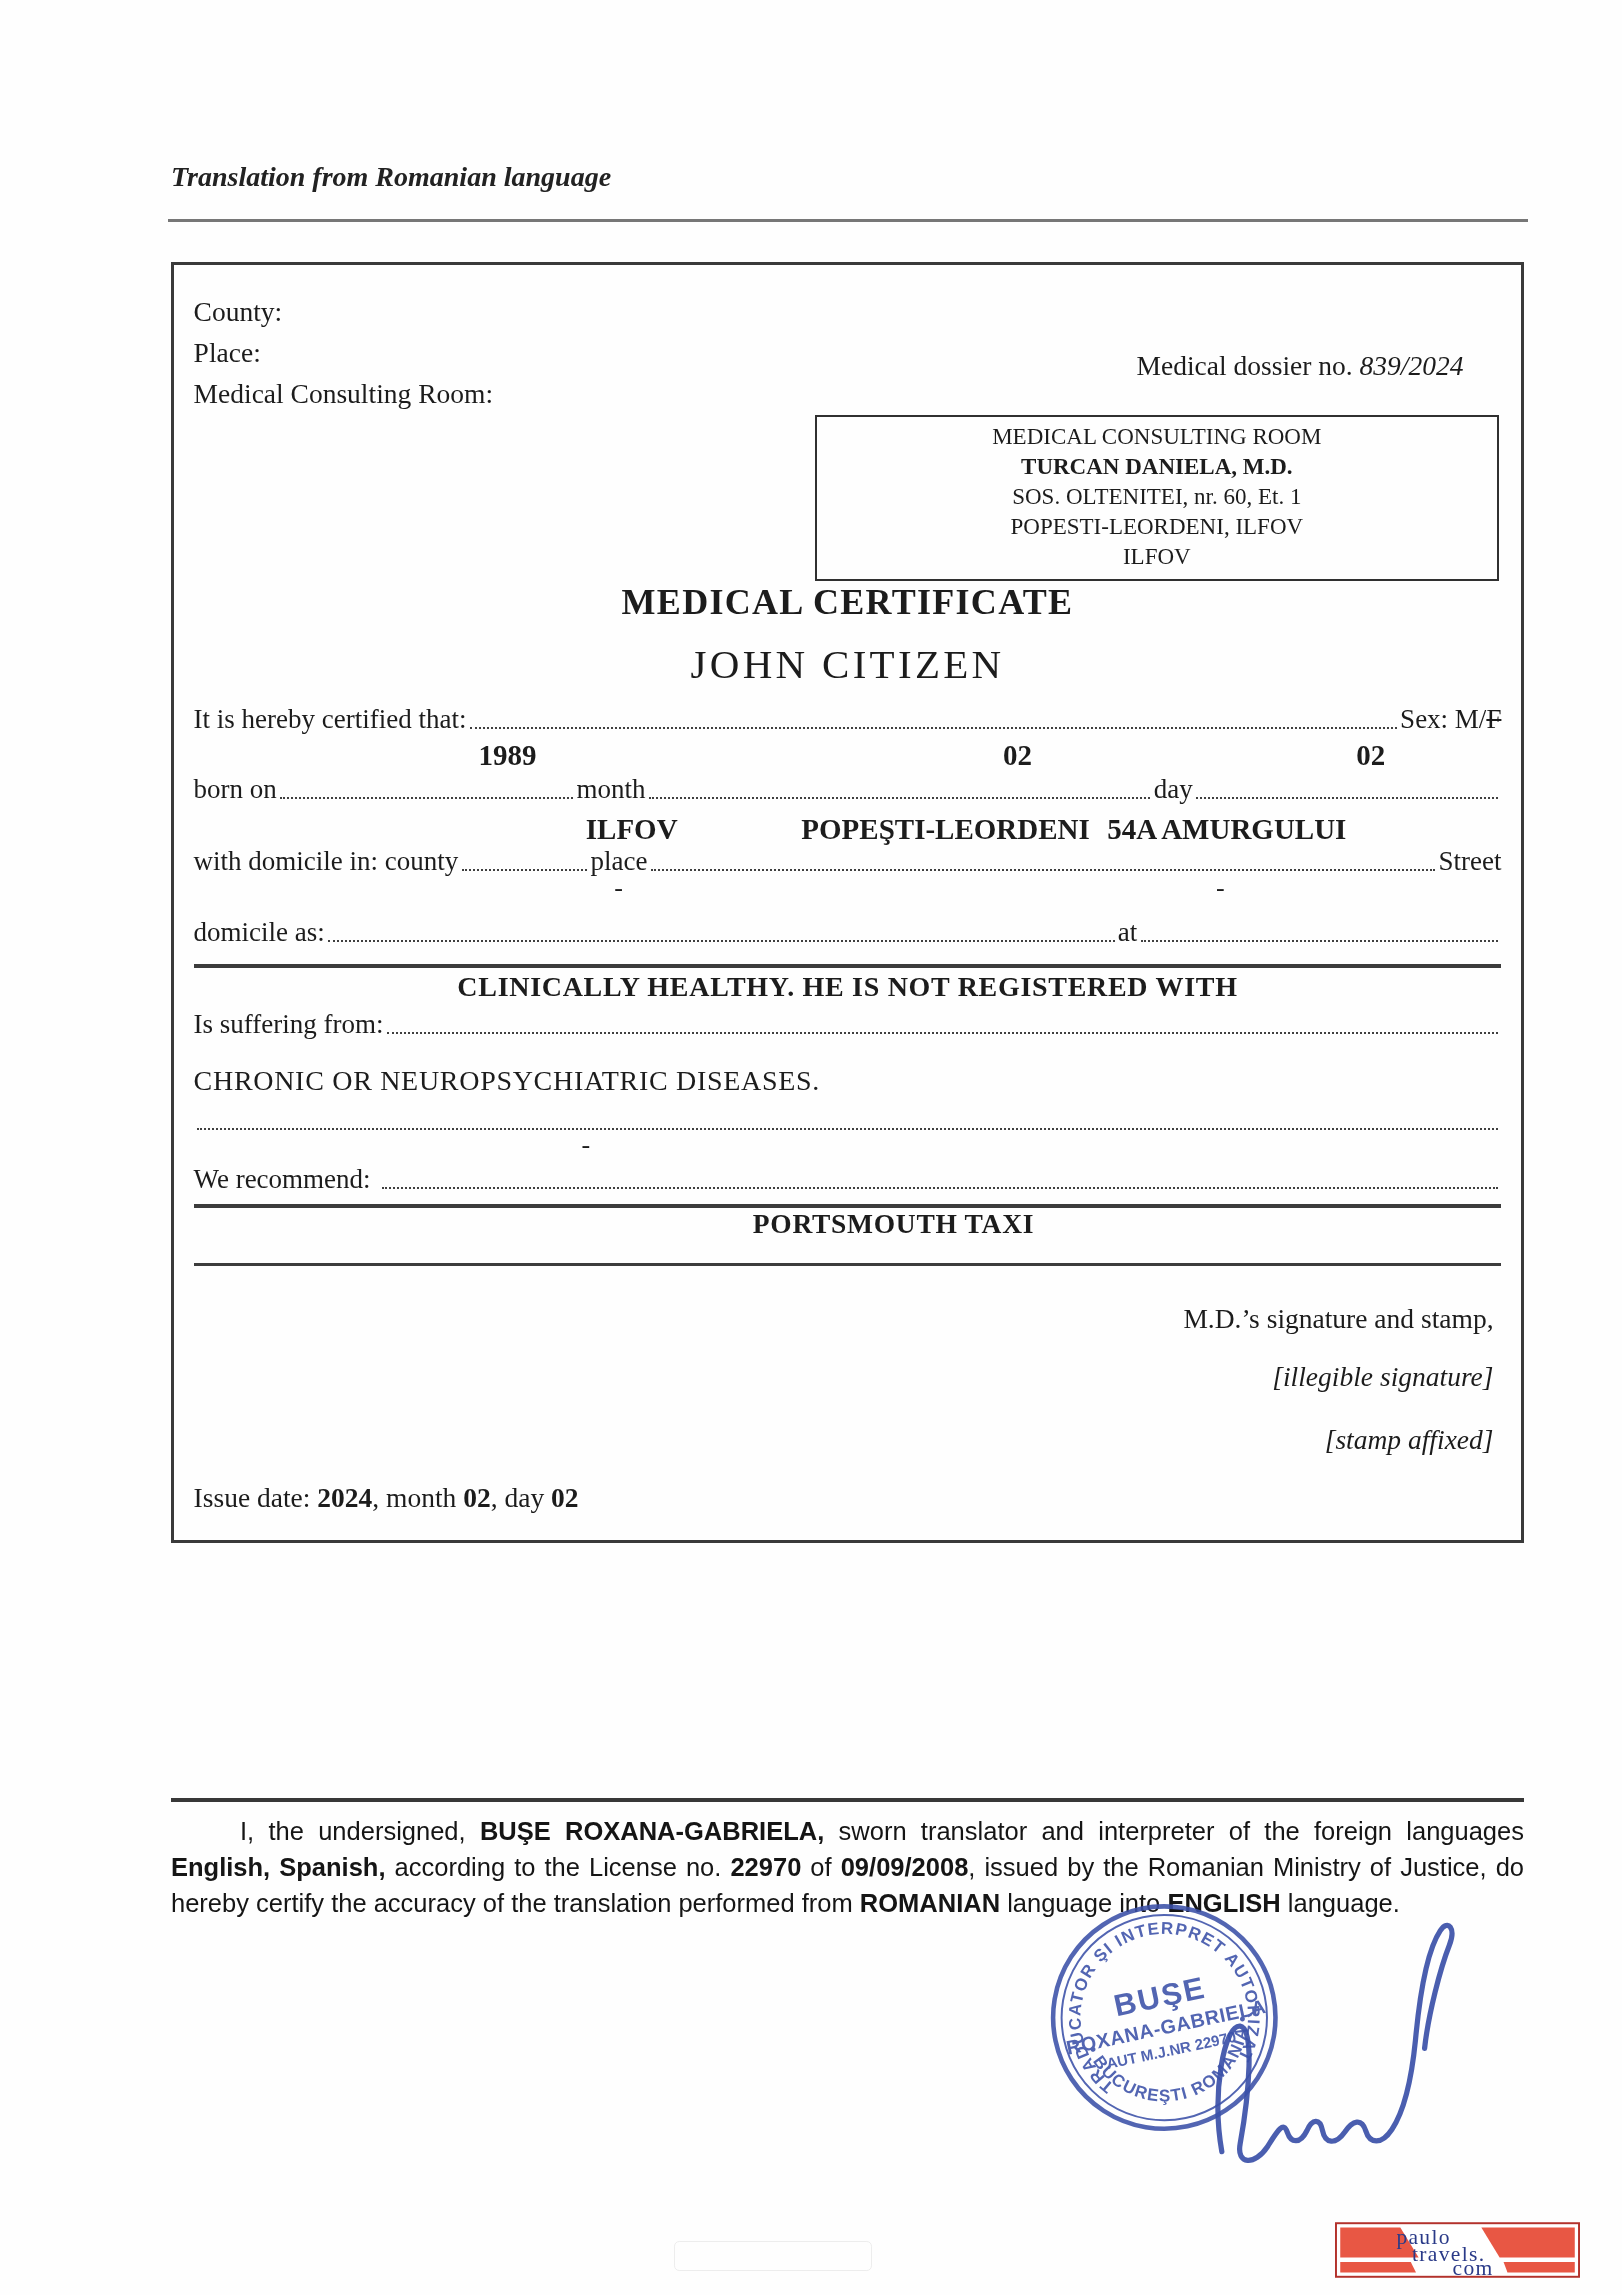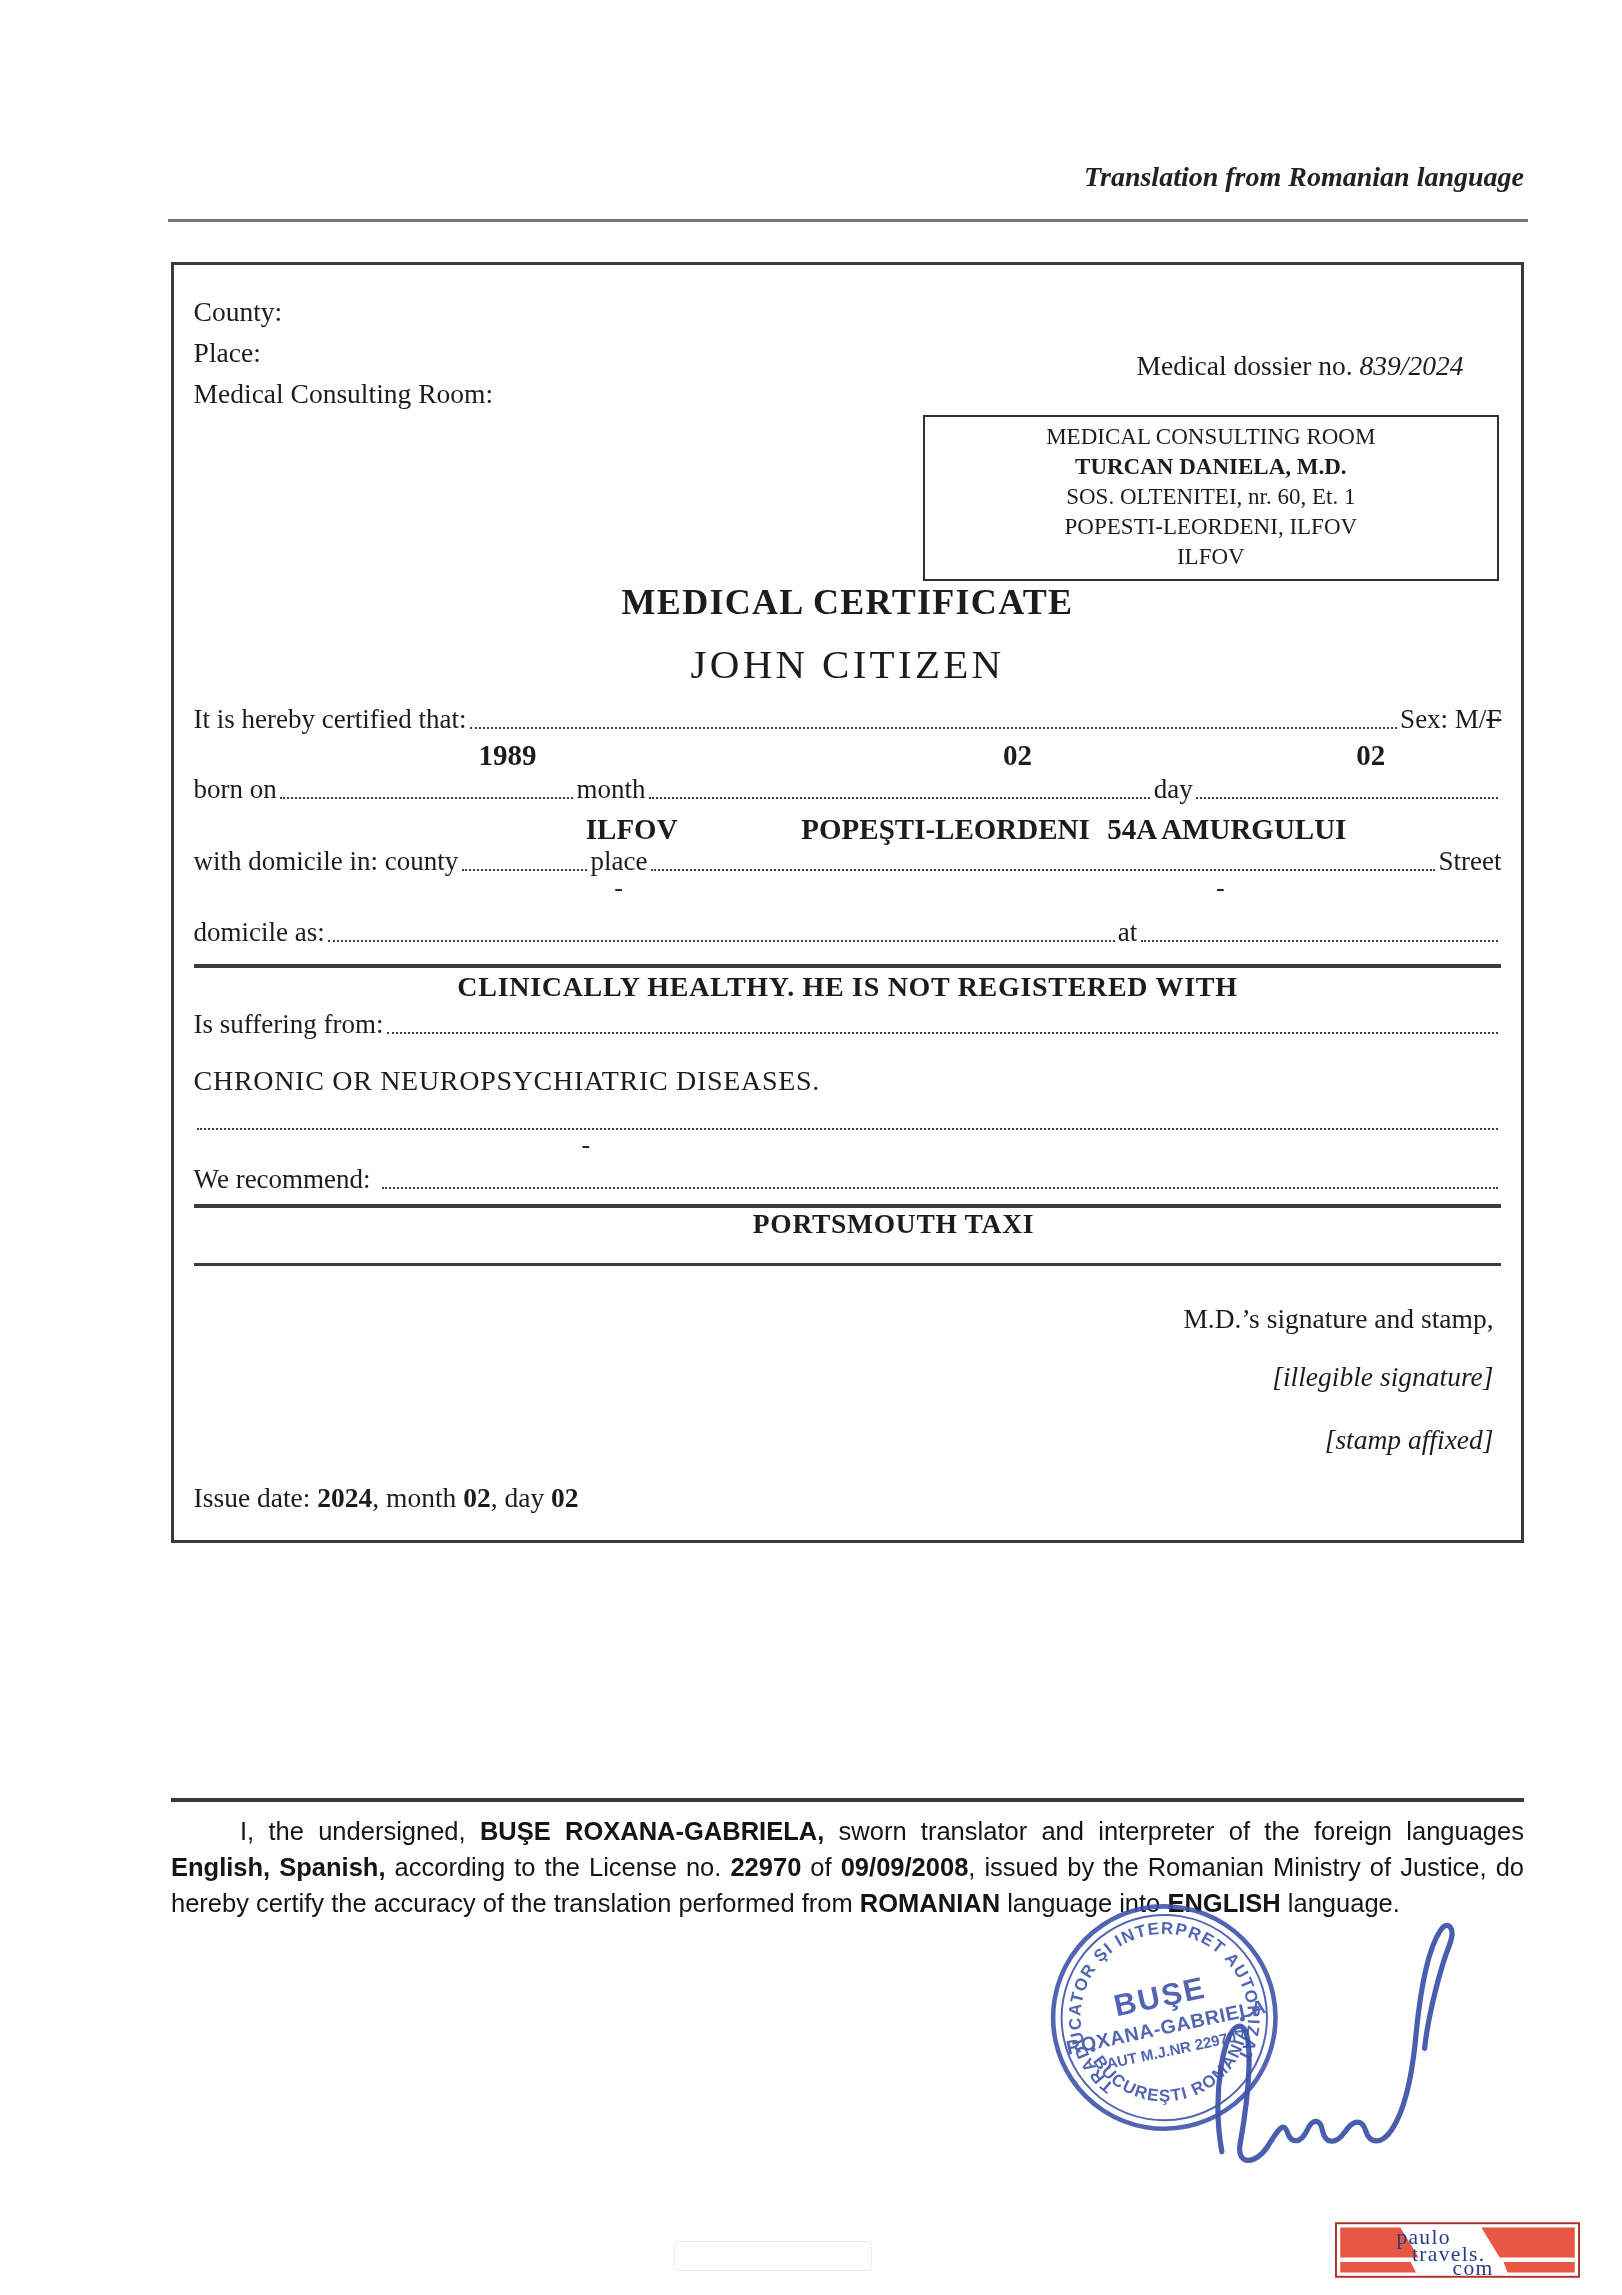--- a/index.html
+++ b/index.html
@@ -1,29 +1,29 @@
 <!DOCTYPE html>
 <html style="font-size:10.5px"><head>
 <meta charset="utf-8">
 <style>
   html,body{margin:0;padding:0;background:#e9e9e9;}
   .page{position:relative;width:1623px;height:2295px;background:#fefefe;margin:0 auto;
         font-family:"Liberation Serif","DejaVu Serif",serif;color:#1c1c1c;overflow:hidden;}
   
-  .header-note{position:absolute;top:161px;left:171px;width:1353px;text-align:right;
+  .header-note{position:absolute;top:161px;left:171px;width:1353px;text-align:left;
                font-size:28px;font-weight:bold;font-style:italic;color:#222;}
   .header-line{position:absolute;top:219px;left:168px;width:1360px;border-top:3.3px solid #777;}
   
   .cert-box{position:absolute;top:262px;left:171px;width:1353px;box-sizing:border-box;
             border:3.3px solid #3a3a3a;padding:26px 19.6px 26px 19.6px;font-size:27px;}
   .row-head{display:flex;justify-content:space-between;align-items:center;}
   .head-left div{line-height:41px;font-size:27.5px;}
   .dossier{margin-top:26px;padding-right:38px;font-size:27.5px;white-space:nowrap;}
   .dossier i{font-style:italic;}
-  .clinic-box{margin:1.3px 2.6px 0 auto;width:576px;box-sizing:border-box;border:2.6px solid #303030;
+  .clinic-box{margin:1.3px 2.6px 0 auto;width:684px;box-sizing:border-box;border:2.6px solid #303030;
               text-align:center;font-size:23px;line-height:30px;padding:5.2px 3.9px 6.5px;}
   .clinic-box .b{font-weight:bold;}
   .title{text-align:center;font-size:36px;font-weight:bold;letter-spacing:1.3px;}
   .patient{margin-top:17px;text-align:center;font-size:41px;letter-spacing:3.3px;}
   
   .row{display:flex;align-items:flex-end;font-size:27px;margin-top:0;}
   .row .lbl{white-space:nowrap;}
   .dots{flex:1 1 auto;border-bottom:2.6px dotted #3f3f3f;margin:0 3.3px 5.9px 3.3px;min-width:19.6px;}
   .certified{margin-top:15.7px;}
   .vals{position:relative;height:35px;margin-top:2.6px;font-weight:bold;font-size:29px;}

